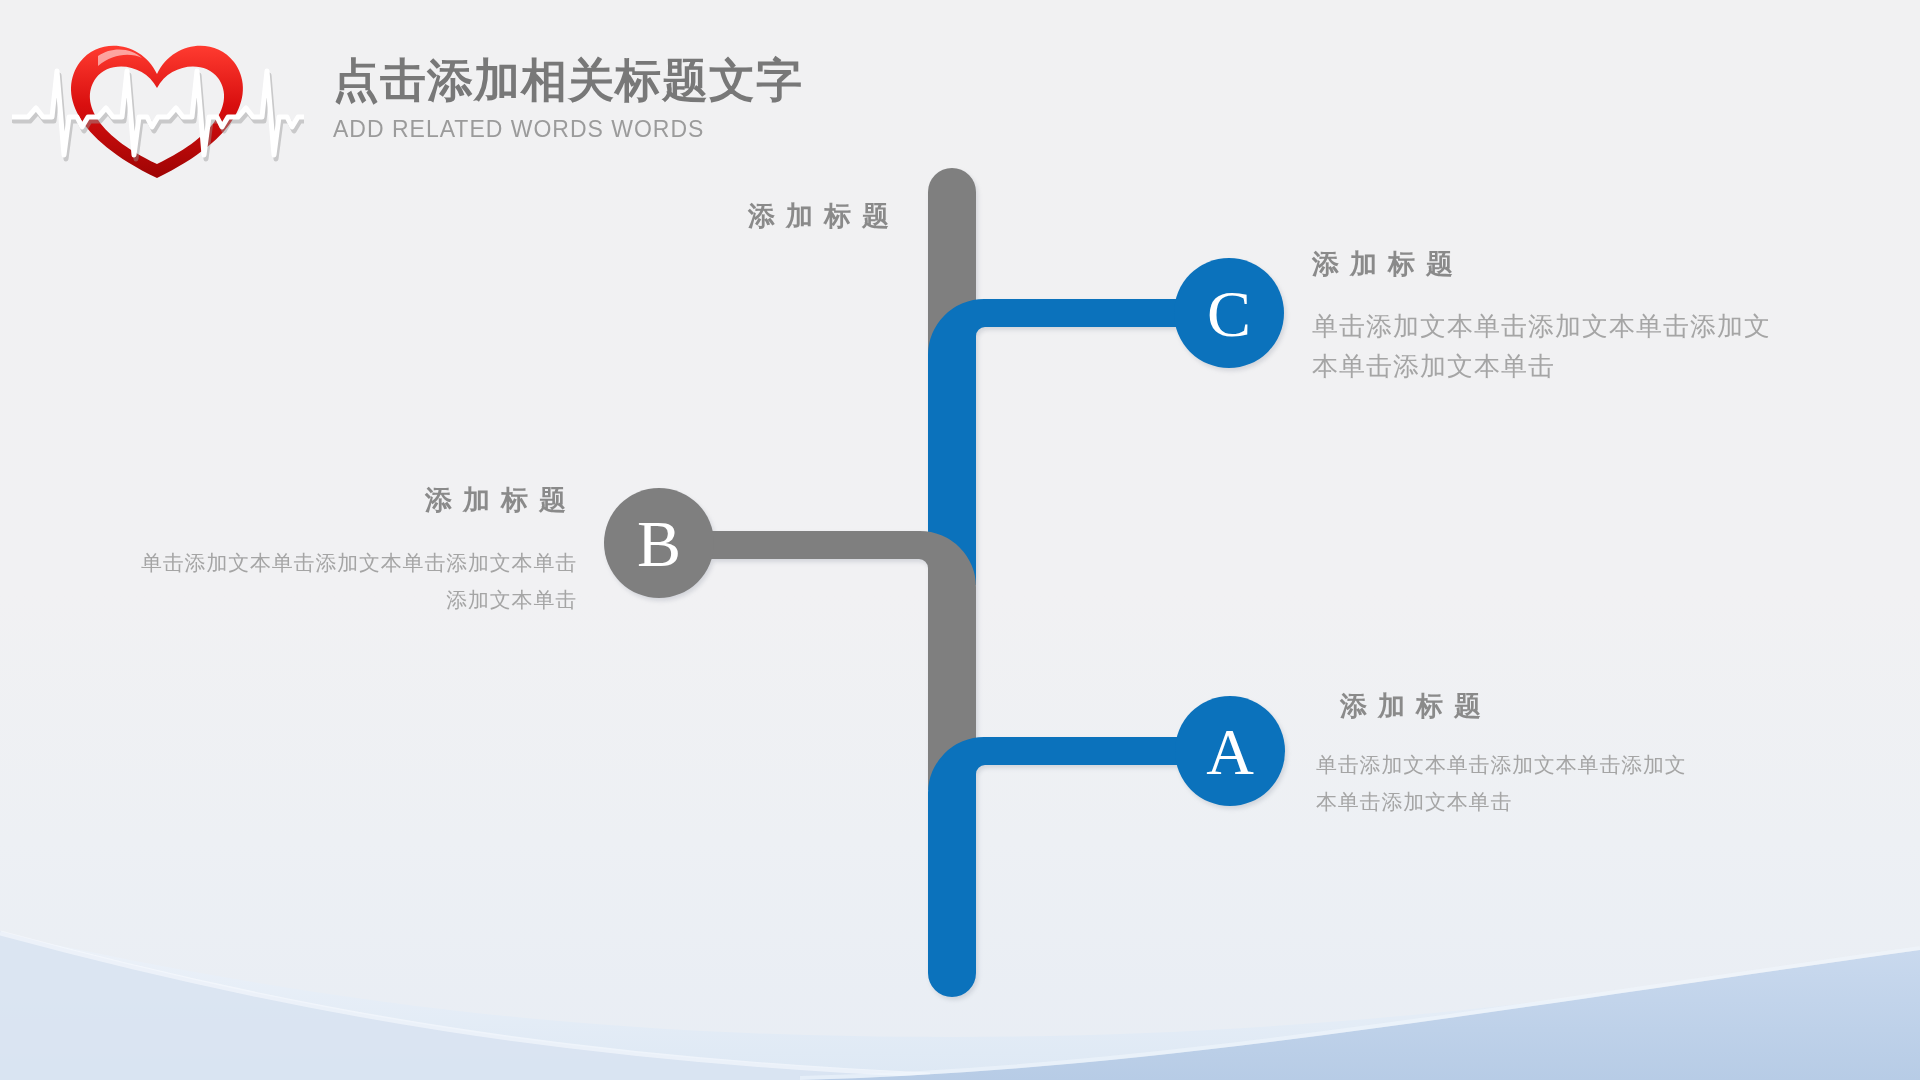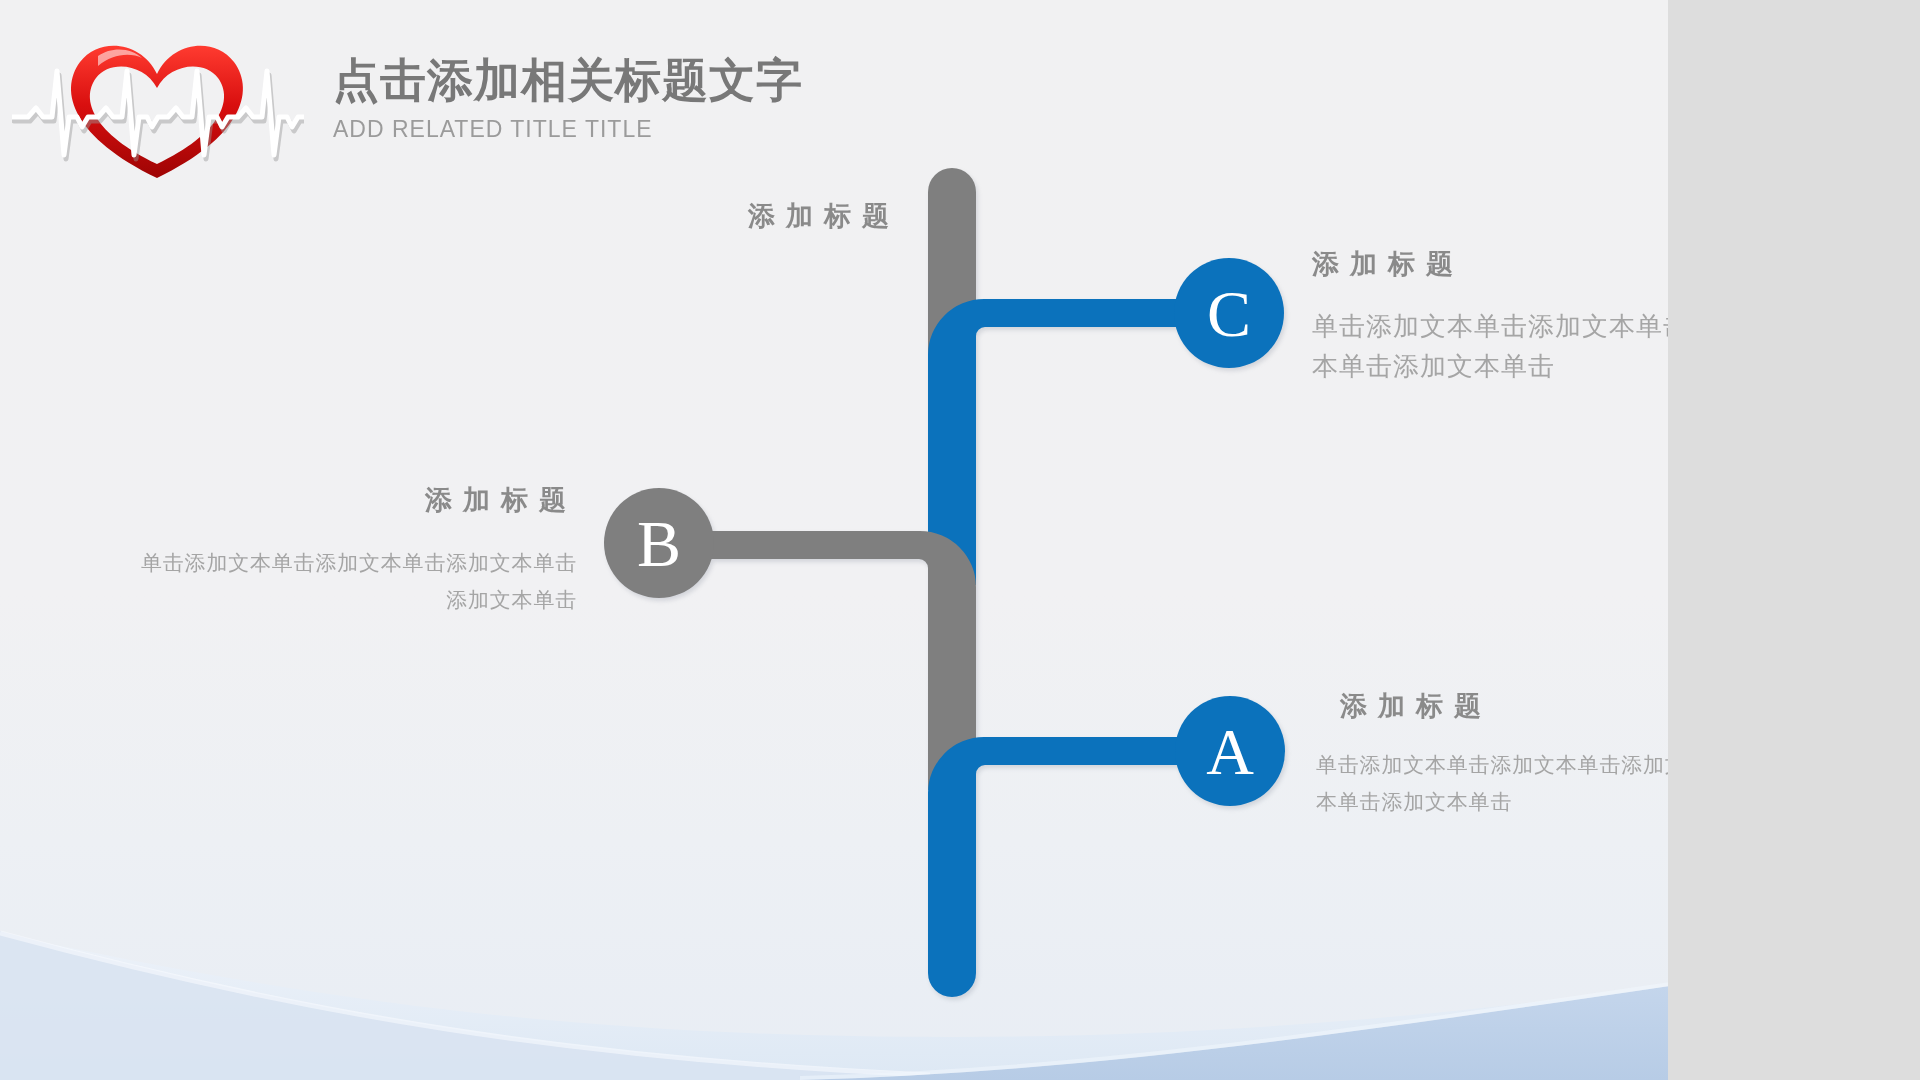--- a/index.html
+++ b/index.html
@@ -1,17 +1,17 @@
 <!DOCTYPE html>
 <html><head>
 <meta charset="utf-8">
 <style>
   html,body{margin:0;padding:0;background:#ddd;}
   #stage{
-    position:relative;width:1668px;height:1080px;overflow:hidden;
+    position:relative;width:1920px;height:1080px;overflow:hidden;
     font-family:"Liberation Sans",sans-serif;
     background:linear-gradient(180deg,#f1f1f2 0%,#f1f1f3 55%,#edf0f4 78%,#e8edf4 100%);
   }
   
   #logo{position:absolute;left:12px;top:22px;width:292px;height:165px;}
   #header-text{position:absolute;left:333px;top:52px;}
   #main-title{font-size:46px;font-weight:700;color:#787878;line-height:56px;letter-spacing:1px;}
   #sub-title{font-size:23px;color:#9b9b9b;letter-spacing:1px;margin-top:8px;}
   
   #tree{position:absolute;left:0;top:0;filter:drop-shadow(2px 3px 2px rgba(110,120,135,.22));}
@@ -47,21 +47,21 @@
          M145,66 C133,42 98,37 84,56 C68,78 82,112 145,142 C208,112 222,78 206,56 C192,37 157,42 145,66 Z"></path>
     <path d="M86,34 C100,24 120,26 130,36 C118,30 100,32 86,44 Z" fill="#ffffff" opacity="0.55"></path>
     <g fill="none" stroke-linejoin="round" stroke-linecap="round">
       <path stroke="#9a9a9a" stroke-width="5" opacity="0.45" transform="translate(2,4)" d="M0,95 H16 l8,-9 l7,9 l9,0 l5,-46 l7,84 l5,-38 l8,0 l5,10 l6,-10 h10 l8,-9 l7,9 l9,0 l5,-46 l7,84 l5,-38 l8,0 l5,10 l6,-10 h10 l8,-9 l7,9 l9,0 l5,-46 l7,84 l5,-38 l8,0 l5,10 l6,-10 h10 l8,-9 l7,9 l9,0 l5,-46 l7,84 l5,-38 l8,0 l5,10 l6,-10 H292"></path>
       <path stroke="#ffffff" stroke-width="5" d="M0,95 H16 l8,-9 l7,9 l9,0 l5,-46 l7,84 l5,-38 l8,0 l5,10 l6,-10 h10 l8,-9 l7,9 l9,0 l5,-46 l7,84 l5,-38 l8,0 l5,10 l6,-10 h10 l8,-9 l7,9 l9,0 l5,-46 l7,84 l5,-38 l8,0 l5,10 l6,-10 h10 l8,-9 l7,9 l9,0 l5,-46 l7,84 l5,-38 l8,0 l5,10 l6,-10 H292"></path>
     </g>
   </svg>
 
   <div id="header-text">
     <div id="main-title">点击添加相关标题文字</div>
-    <div id="sub-title">ADD RELATED TITLE TITLE</div>
+    <div id="sub-title">ADD RELATED WORDS WORDS</div>
   </div>
 
   <svg id="waves" viewBox="0 0 1920 175" preserveAspectRatio="none">
     <defs>
       <linearGradient id="gDark" x1="0" y1="0" x2="0" y2="1">
         <stop offset="0" stop-color="#c9d9ee"></stop>
         <stop offset="1" stop-color="#b7cce6"></stop>
       </linearGradient>
       <linearGradient id="gLight" x1="0" y1="0" x2="0" y2="1">
         <stop offset="0" stop-color="#edf2f9"></stop>

